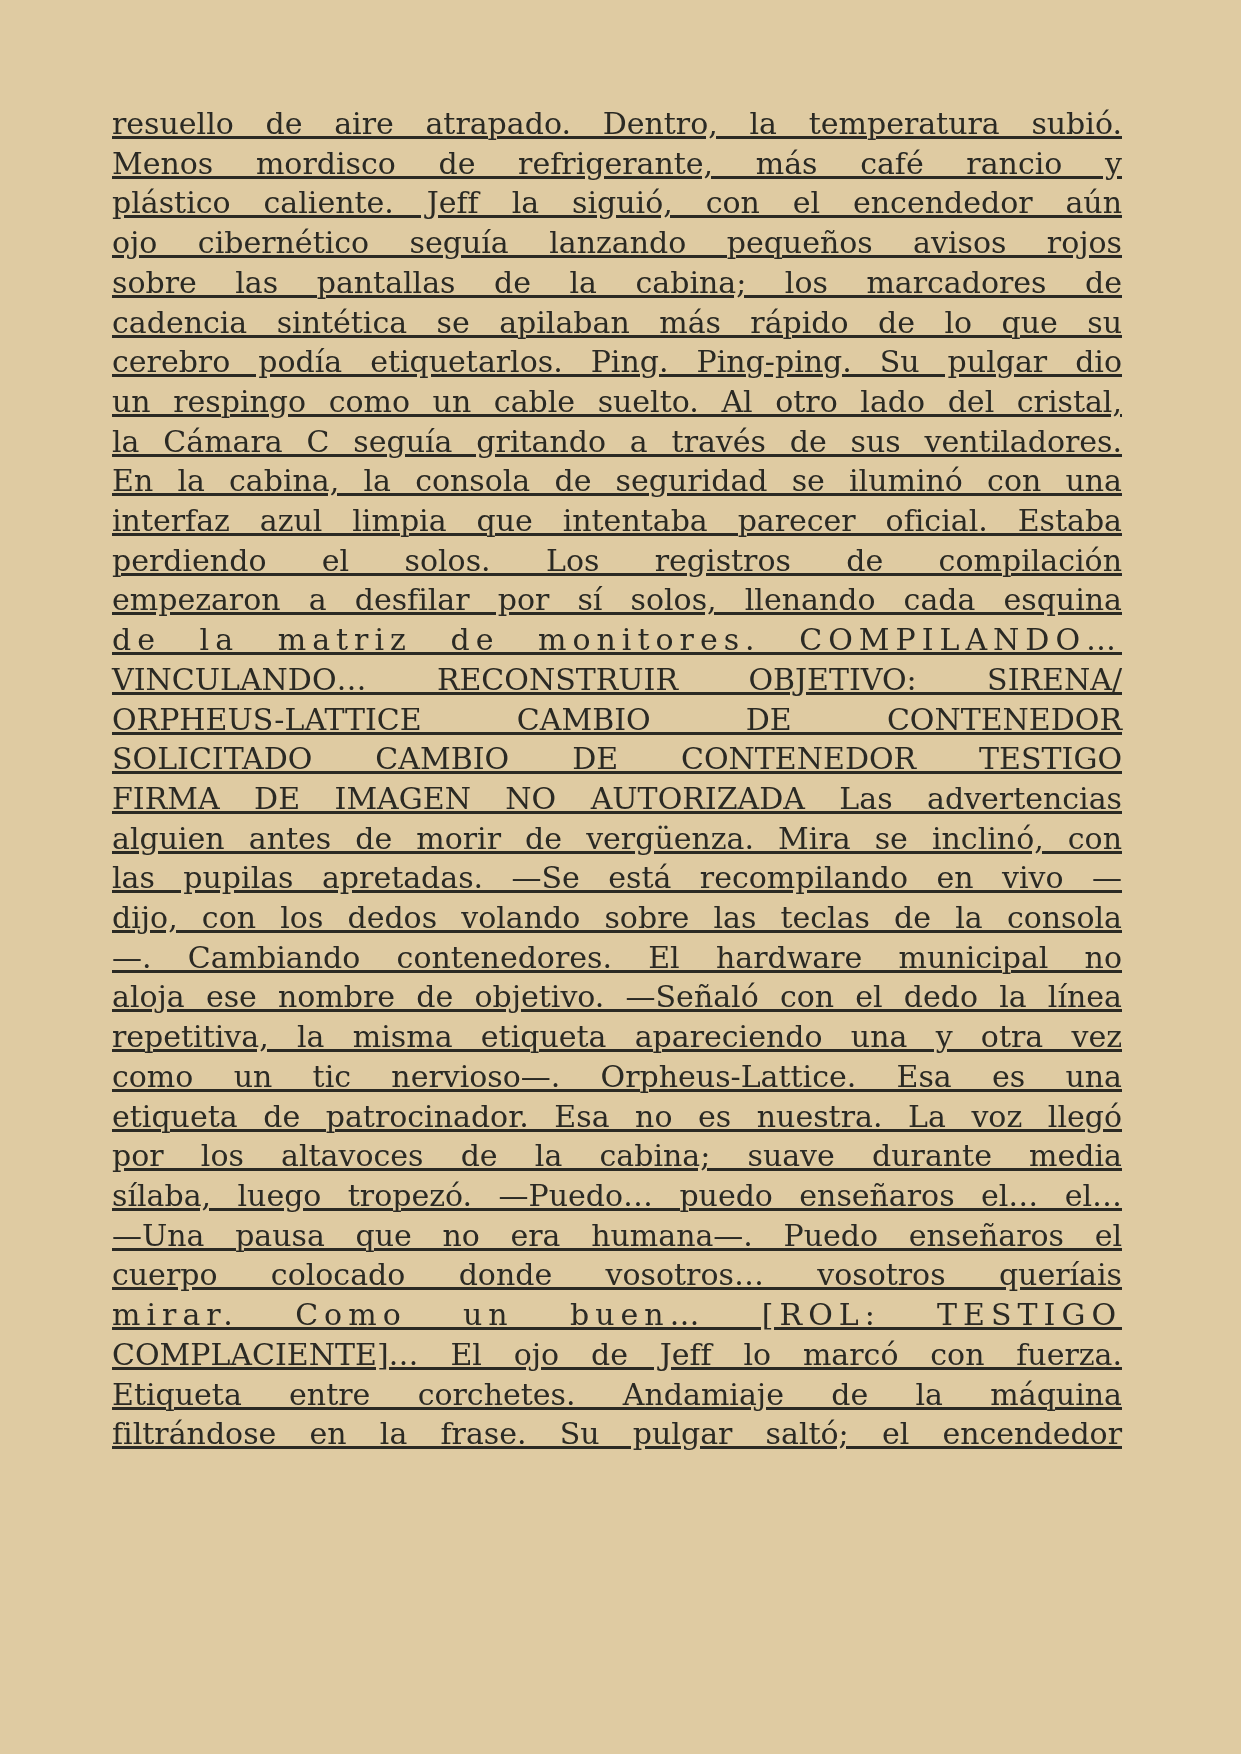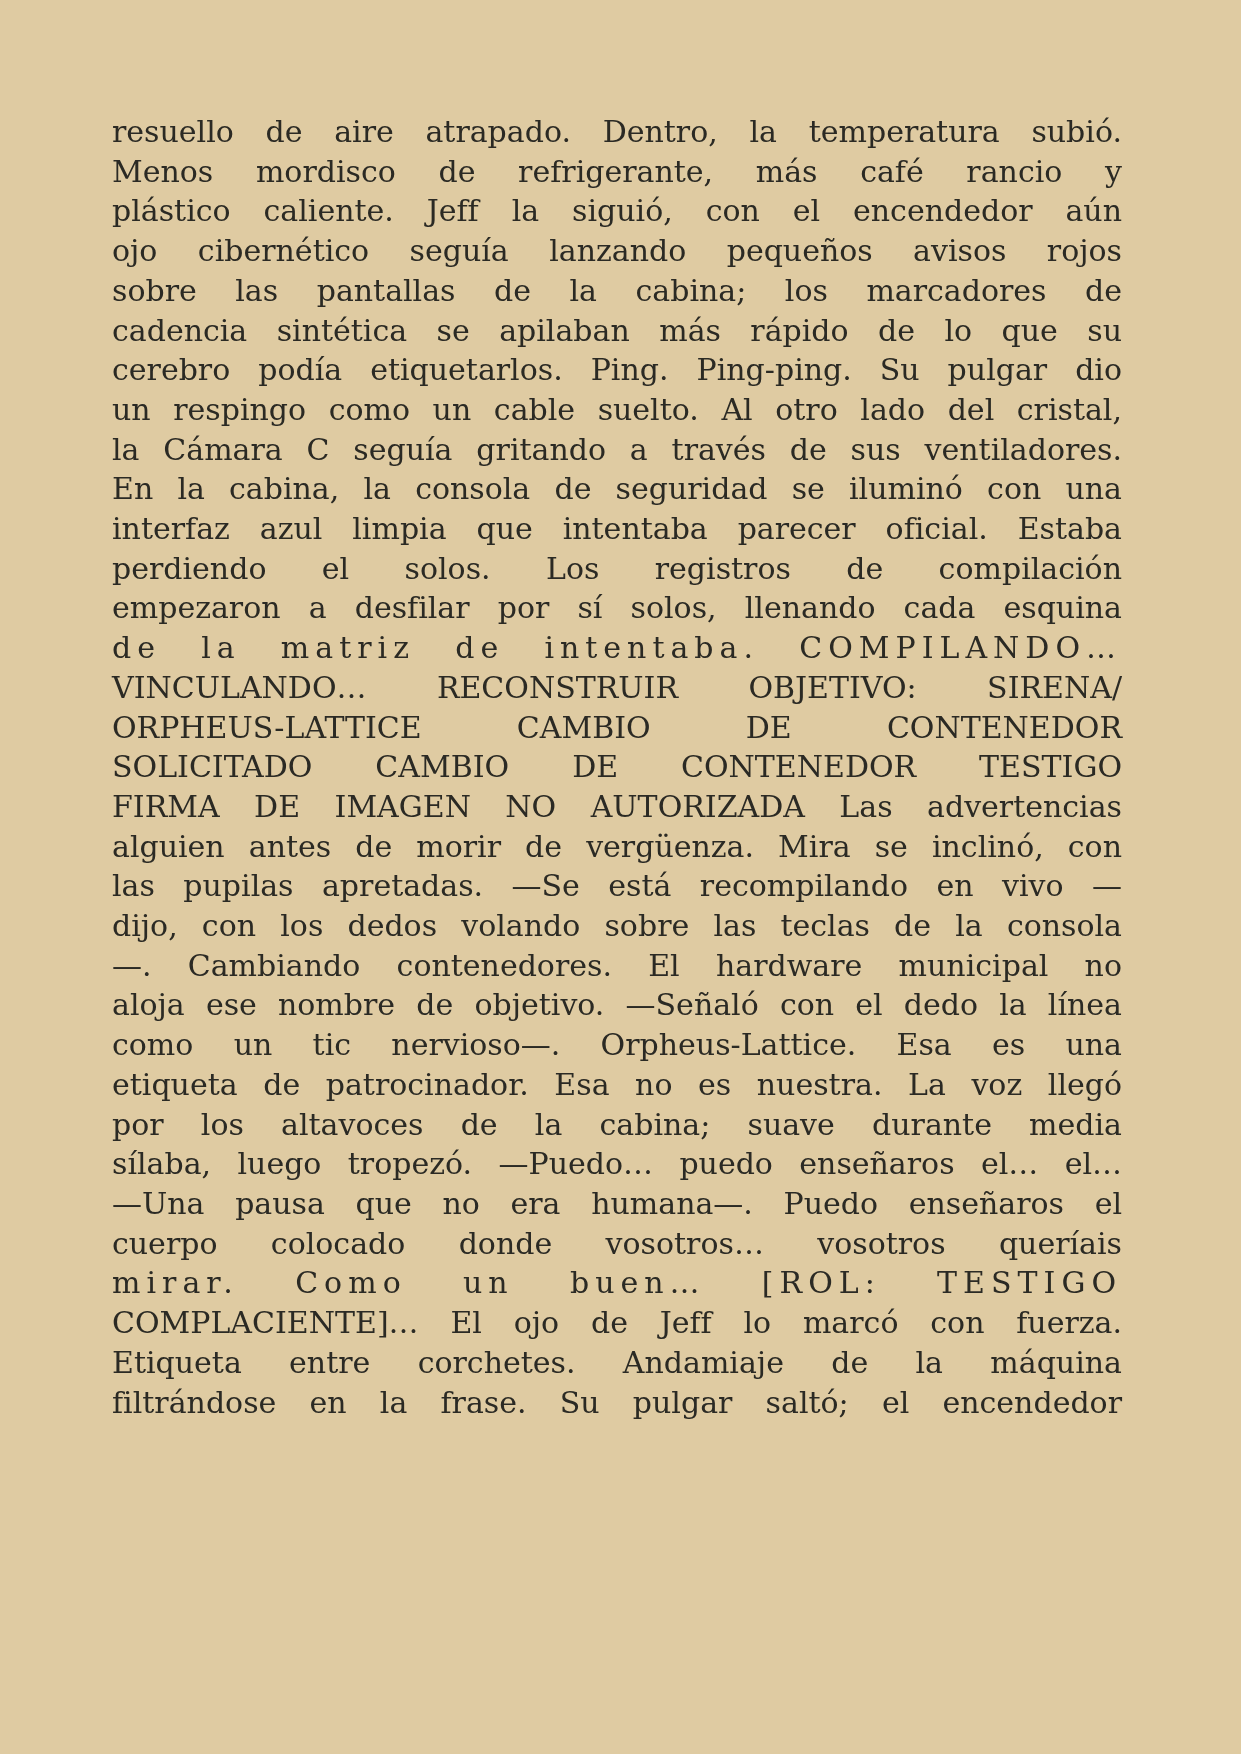--- a/index.html
+++ b/index.html
@@ -9,22 +9,23 @@
   .page {
     position: relative;
     width: 1241px;
     height: 1754px;
     overflow: hidden;
     font-family: "DejaVu Serif", serif;
   }
   .text-block {
     position: absolute;
     left: 112px;
-    top: 112px;
+    top: 104px;
     width: 1010px;
+    text-decoration: underline;
   }
   .line {
     font-size: 30px;
     line-height: 39.7px;
     text-align: justify;
     text-align-last: justify;
     text-justify: inter-character;
     white-space: normal;
     font-weight: 500;
   }
@@ -43,30 +44,31 @@
       <div class="line">ojo cibernético seguía lanzando pequeños avisos rojos</div>
       <div class="line">sobre las pantallas de la cabina; los marcadores de</div>
       <div class="line">cadencia sintética se apilaban más rápido de lo que su</div>
       <div class="line">cerebro podía etiquetarlos. Ping. Ping-ping. Su pulgar dio</div>
       <div class="line">un respingo como un cable suelto. Al otro lado del cristal,</div>
       <div class="line">la Cámara C seguía gritando a través de sus ventiladores.</div>
       <div class="line">En la cabina, la consola de seguridad se iluminó con una</div>
       <div class="line">interfaz azul limpia que intentaba parecer oficial. Estaba</div>
       <div class="line">perdiendo el solos. Los registros de compilación</div>
       <div class="line">empezaron a desfilar por sí solos, llenando cada esquina</div>
-      <div class="line spread">de la matriz de intentaba. COMPILANDO…</div>
+      <div class="line spread">de la matriz de monitores. COMPILANDO…</div>
       <div class="line">VINCULANDO… RECONSTRUIR OBJETIVO: SIRENA/</div>
       <div class="line">ORPHEUS-LATTICE CAMBIO DE CONTENEDOR</div>
       <div class="line">SOLICITADO CAMBIO DE CONTENEDOR TESTIGO</div>
       <div class="line">FIRMA DE IMAGEN NO AUTORIZADA Las advertencias</div>
       <div class="line">alguien antes de morir de vergüenza. Mira se inclinó, con</div>
       <div class="line">las pupilas apretadas. —Se está recompilando en vivo —</div>
       <div class="line">dijo, con los dedos volando sobre las teclas de la consola</div>
       <div class="line">—. Cambiando contenedores. El hardware municipal no</div>
       <div class="line">aloja ese nombre de objetivo. —Señaló con el dedo la línea</div>
+      <div class="line">repetitiva, la misma etiqueta apareciendo una y otra vez</div>
       <div class="line">como un tic nervioso—. Orpheus-Lattice. Esa es una</div>
       <div class="line">etiqueta de patrocinador. Esa no es nuestra. La voz llegó</div>
       <div class="line">por los altavoces de la cabina; suave durante media</div>
       <div class="line">sílaba, luego tropezó. —Puedo… puedo enseñaros el… el…</div>
       <div class="line">—Una pausa que no era humana—. Puedo enseñaros el</div>
       <div class="line">cuerpo colocado donde vosotros… vosotros queríais</div>
       <div class="line spread">mirar. Como un buen… [ROL: TESTIGO</div>
       <div class="line">COMPLACIENTE]… El ojo de Jeff lo marcó con fuerza.</div>
       <div class="line">Etiqueta entre corchetes. Andamiaje de la máquina</div>
       <div class="line">filtrándose en la frase. Su pulgar saltó; el encendedor</div>

